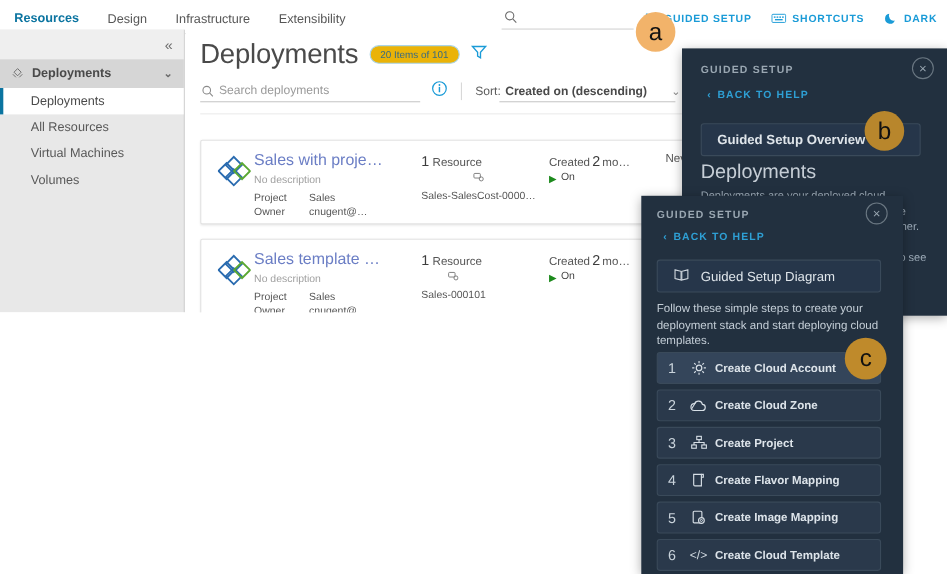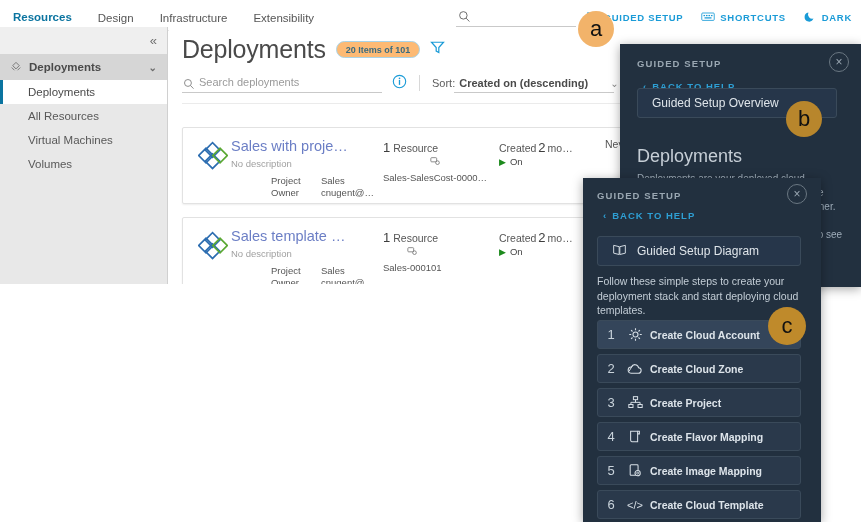--- a/index.html
+++ b/index.html
@@ -63,22 +63,22 @@
   .sb-item.active::before {
     content:""; position:absolute; left:0; top:0; width:3px; height:100%;
     background:#0b74a0;
   }
 
   
   .main { position:absolute; left:169px; top:27px; width:692px; height:495px; background:#fff; }
   .page-head { position:absolute; left:13px; top:8px; display:flex; align-items:center; gap:10px; }
   .page-title { font-size:25px; color:#4a4a4a; font-weight:400; letter-spacing:-.2px; }
   .count-badge {
-    border:1px solid #a9d4e8; border-radius:9px; background:#fdba74;
-    color:#3a6b80; font-size:9px; padding:2.5px 9px; white-space:nowrap;font-weight:bold;
+    border:1px solid #a9d4e8; border-radius:9px; background:#eab308;
+    color:#3a6b80; font-size:9px; padding:2.5px 9px; white-space:nowrap;
   }
   .filter-icon { cursor:pointer; }
 
   .toolbar { position:absolute; left:13px; top:44px; width:660px; height:24px; display:flex; align-items:center; }
   .search-dep { position:relative; width:200px; height:20px; }
   .search-dep .si { position:absolute; left:1px; top:3px; }
   .search-dep .ph { position:absolute; left:17px; top:3px; font-size:11px; color:#9a9a9a; }
   .search-dep .ln { position:absolute; left:0; bottom:0; width:200px; height:1px; background:#c9c9c9; }
   .info-icon { margin-left:10px; cursor:pointer; }
   .tb-div { width:1px; height:16px; background:#d8d8d8; margin:0 12px; }
@@ -98,21 +98,21 @@
     box-shadow:0 1px 2px rgba(0,0,0,.07);
   }
   .card1 { top:100px; }
   .card2 { top:190px; }
   .card-icon { position:absolute; left:15px; top:13px; }
   .card-title {
     position:absolute; left:48px; top:10px; font-size:14.5px; color:#6b7ec5;
     cursor:pointer; white-space:nowrap;
   }
   .card-desc { position:absolute; left:48px; top:30px; font-size:9.5px; color:#a0a0a0; }
-  .kv { position:absolute; font-size:9.5px; color:#555;margin-left:40px; }
+  .kv { position:absolute; font-size:9.5px; color:#555; }
   .kv-k1 { left:48px; top:47px; }
   .kv-v1 { left:98px; top:47px; }
   .kv-k2 { left:48px; top:59px; }
   .kv-v2 { left:98px; top:59px; }
 
   .col-res { position:absolute; left:200px; top:10px; }
   .res-count { font-size:13px; color:#3d3d3d; }
   .res-word { font-size:10.5px; color:#555; margin-left:3px; }
   .res-name { position:absolute; left:200px; top:28px; font-size:9.5px; color:#555; display:flex; align-items:center; gap:4px;flex-direction:column; }
 
@@ -143,21 +143,21 @@
   }
   .gs-back {
     position:absolute; left:23px; top:37px; font-size:9.5px; letter-spacing:1px;
     color:#2e9fd4; font-weight:bold; cursor:pointer; display:flex; align-items:center; gap:5px;
   }
   .gs-btn {
     position:absolute; left:17px; border:1px solid #3a4a5a; border-radius:3px;
     background:#26364a; height:30px; display:flex; align-items:center;
     padding-left:14px; font-size:12px; color:#dfe5ea; cursor:pointer;
   }
-  .gs-p1-btn { top:44px; width:200px; }
+  .gs-p1-btn { top:68px; width:200px;font-weight:bold; }
   .gs-p2-btn { top:58px; width:204px; gap:10px; }
 
   .gs-h2 { position:absolute; left:17px; top:102px; font-size:18px; color:#c6ced6; font-weight:400; }
   .gs-body { position:absolute; left:17px; top:128px; width:207px; font-size:10px; line-height:14px; color:#9fadba; }
 
   .gs-intro { position:absolute; left:14px; top:96px; width:204px; font-size:10.5px; line-height:14.5px; color:#c3cdd6; }
 
   .step {
     position:absolute; left:14px; width:204px; height:29px;
     border:1px solid #3a4a5a; border-radius:3px; background:#2a394b;

